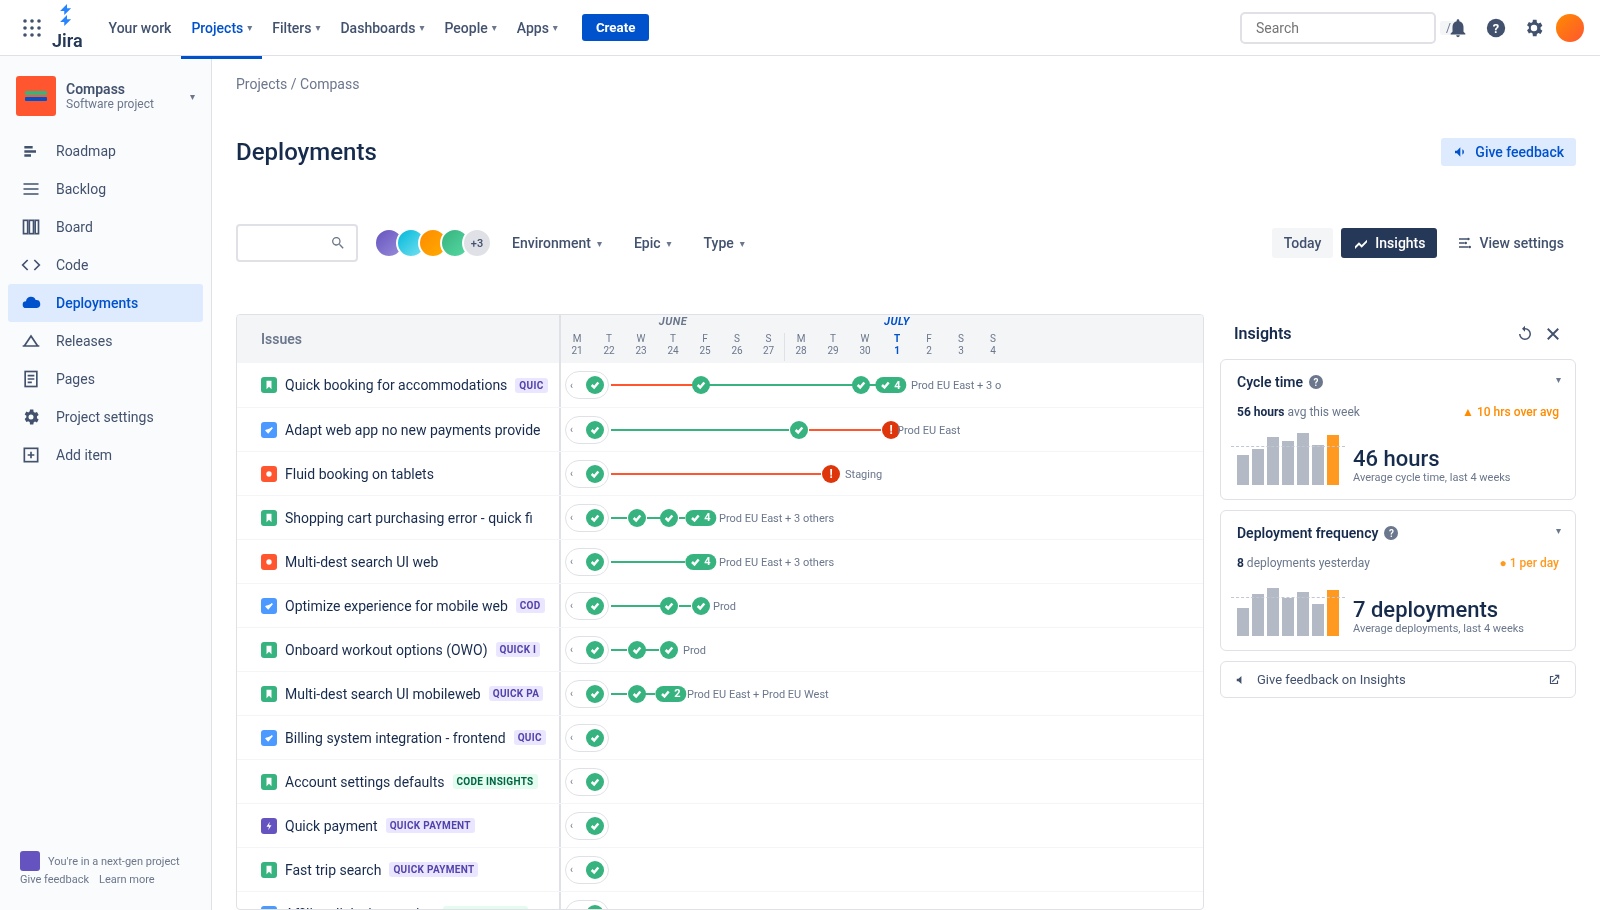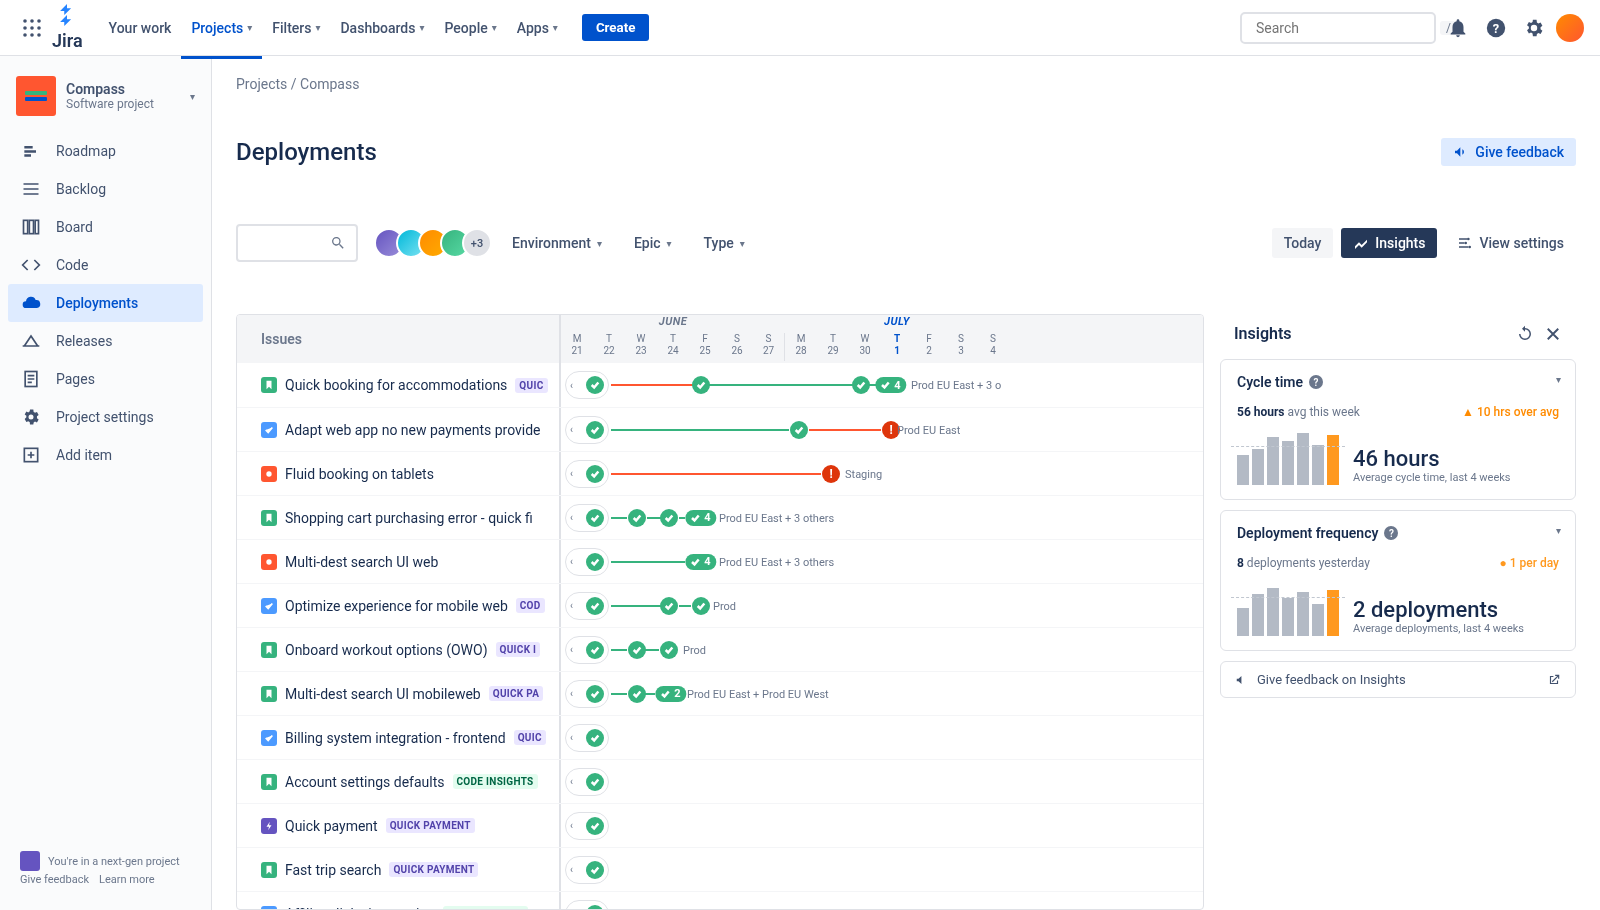--- a/index.html
+++ b/index.html
@@ -854,21 +854,21 @@
             <div class="bars dashed" id="freq-bars">
                 <div class="barv" style="height: 28px;"></div>
                 <div class="barv" style="height: 42px;"></div>
                 <div class="barv" style="height: 48px;"></div>
                 <div class="barv" style="height: 38px;"></div>
                 <div class="barv" style="height: 44px;"></div>
                 <div class="barv" style="height: 32px;"></div>
                 <div class="barv hl" style="height: 46px;"></div>
               </div>
             <div>
-              <div class="big-num">2 deployments</div>
+              <div class="big-num">7 deployments</div>
               <div class="small-txt">Average deployments, last 4 weeks</div>
             </div>
           </div>
         </div>
 
         <div class="insights-foot">
           <span style="display:flex;gap:8px;align-items:center">
             <svg width="14" height="14" viewBox="0 0 24 24">
                 <path fill="#42526E" d="M3 10v4h3l5 5V5L6 10H3z"></path>
               </svg>

